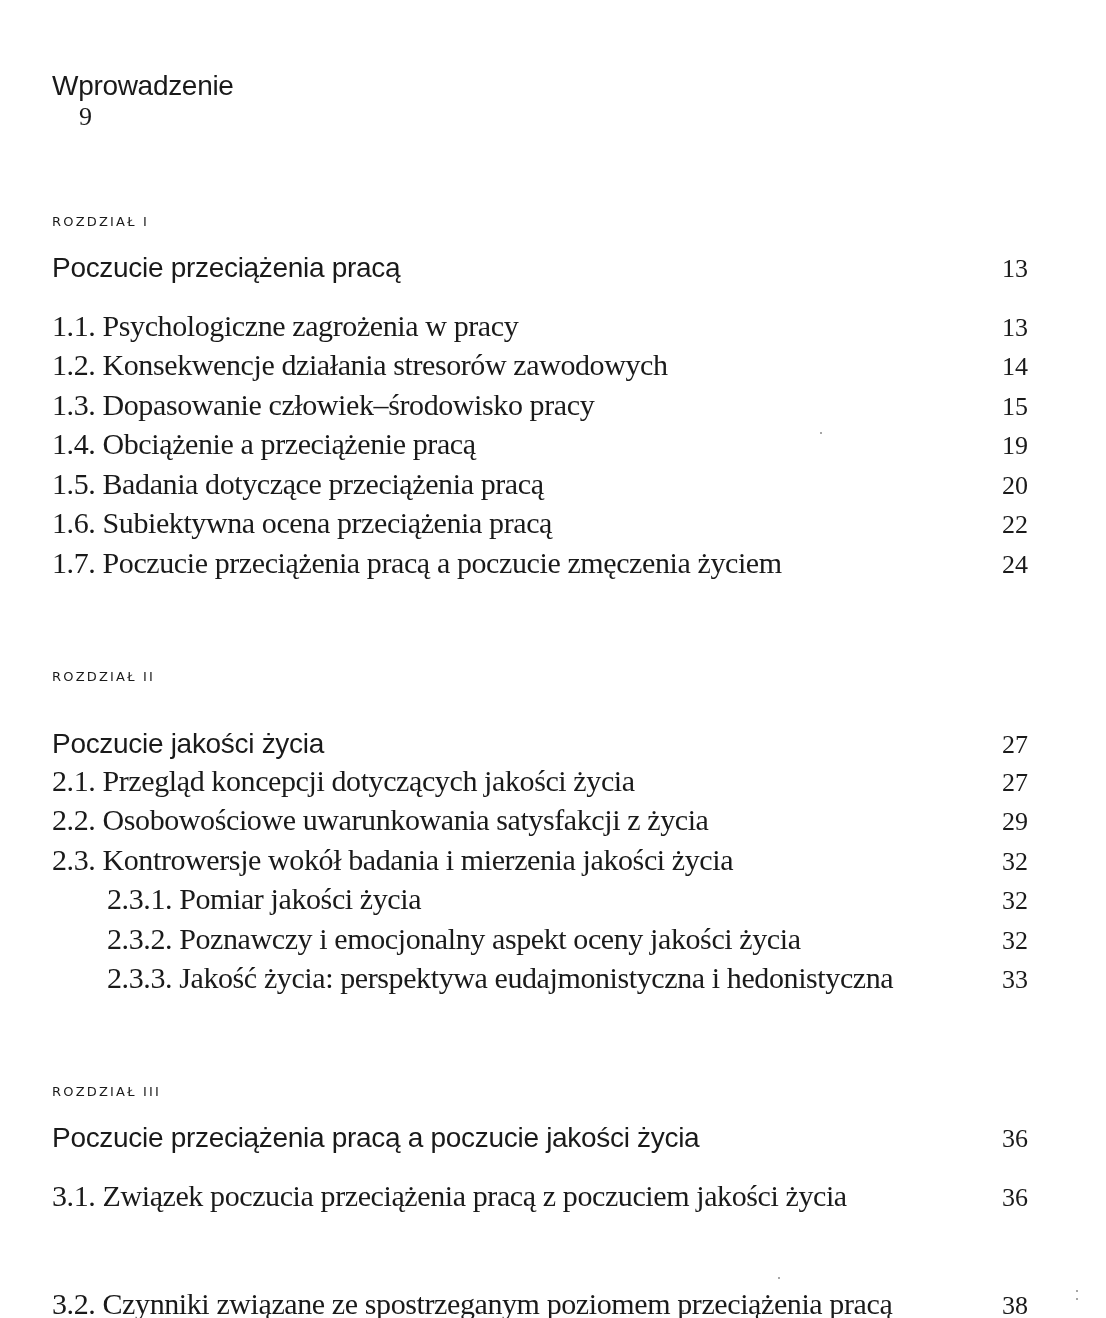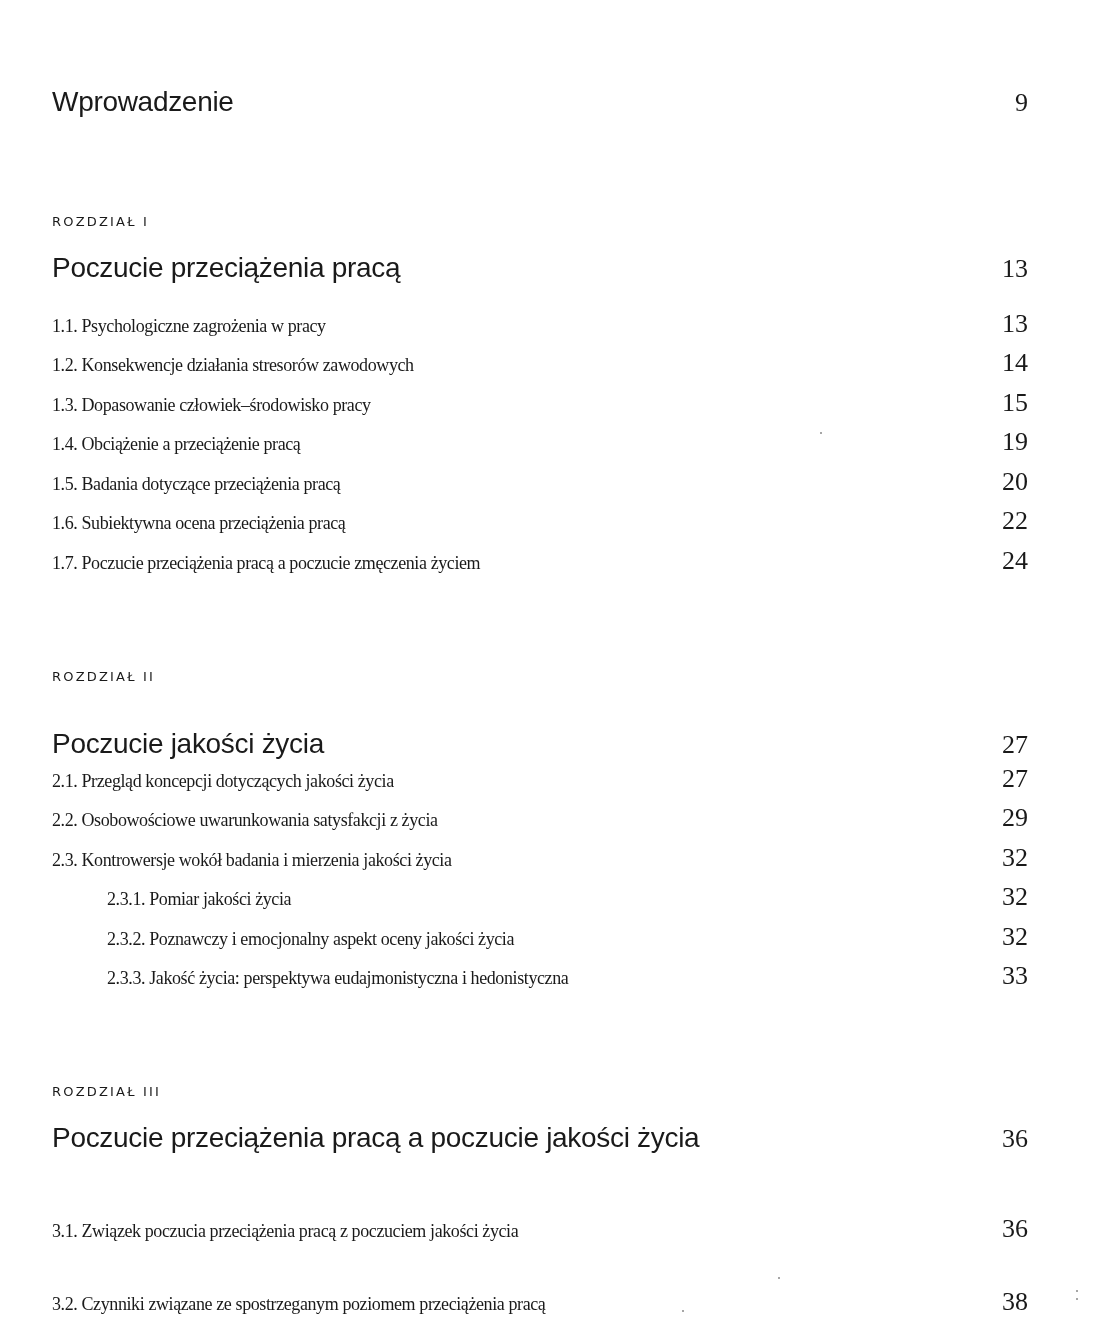--- a/index.html
+++ b/index.html
@@ -18,34 +18,34 @@
       font-family: "Liberation Sans", sans-serif;
       font-size: 28px; letter-spacing: -0.3px;
     }
     .label {
       position: absolute; left: 52px;
       font-family: "DejaVu Sans", sans-serif;
       font-size: 13px; letter-spacing: 2.2px;
     }
     .entry {
       font-family: "Liberation Serif", serif;
-      font-size: 18px; letter-spacing: -0.4px;
+      font-size: 30px; letter-spacing: -0.4px;
     }
     .pg {
       font-family: "Liberation Serif", serif;
       font-size: 26px; min-width: 40px; text-align: right;
     }
     .speck { position: absolute; width: 2px; height: 2px; background: #888; border-radius: 1px; }
   </style>
 </head>
 <body>
 
 <div class="page">
 
-  <div class="row" style="top:86px;">
+  <div class="row" style="top:70px;flex-direction:column;">
     <span class="h-title">Wprowadzenie</span>
     <span class="pg">9</span>
   </div>
 
   <div class="label" style="top:214px;">ROZDZIAŁ I</div>
   <div class="row" style="top:252px;">
     <span class="h-title">Poczucie przeciążenia pracą</span>
     <span class="pg">13</span>
   </div>
   <div class="row" style="top:309px;">
@@ -105,21 +105,21 @@
   <div class="row sub" style="top:961px;">
     <span class="entry">2.3.3. Jakość życia: perspektywa eudajmonistyczna i hedonistyczna</span>
     <span class="pg">33</span>
   </div>
 
   <div class="label" style="top:1084px;">ROZDZIAŁ III</div>
   <div class="row" style="top:1122px;">
     <span class="h-title">Poczucie przeciążenia pracą a poczucie jakości życia</span>
     <span class="pg">36</span>
   </div>
-  <div class="row" style="top:1179px;margin-top:35px;">
+  <div class="row" style="top:1179px;">
     <span class="entry">3.1. Związek poczucia przeciążenia pracą z poczuciem jakości życia</span>
     <span class="pg">36</span>
   </div>
   <div class="row" style="top:1274px;margin-top:13px;">
     <span class="entry">3.2. Czynniki związane ze spostrzeganym poziomem przeciążenia pracą</span>
     <span class="pg">38</span>
   </div>
 
   <div class="speck" style="left:820px;top:432px;"></div>
   <div class="speck" style="left:778px;top:1277px;"></div>

